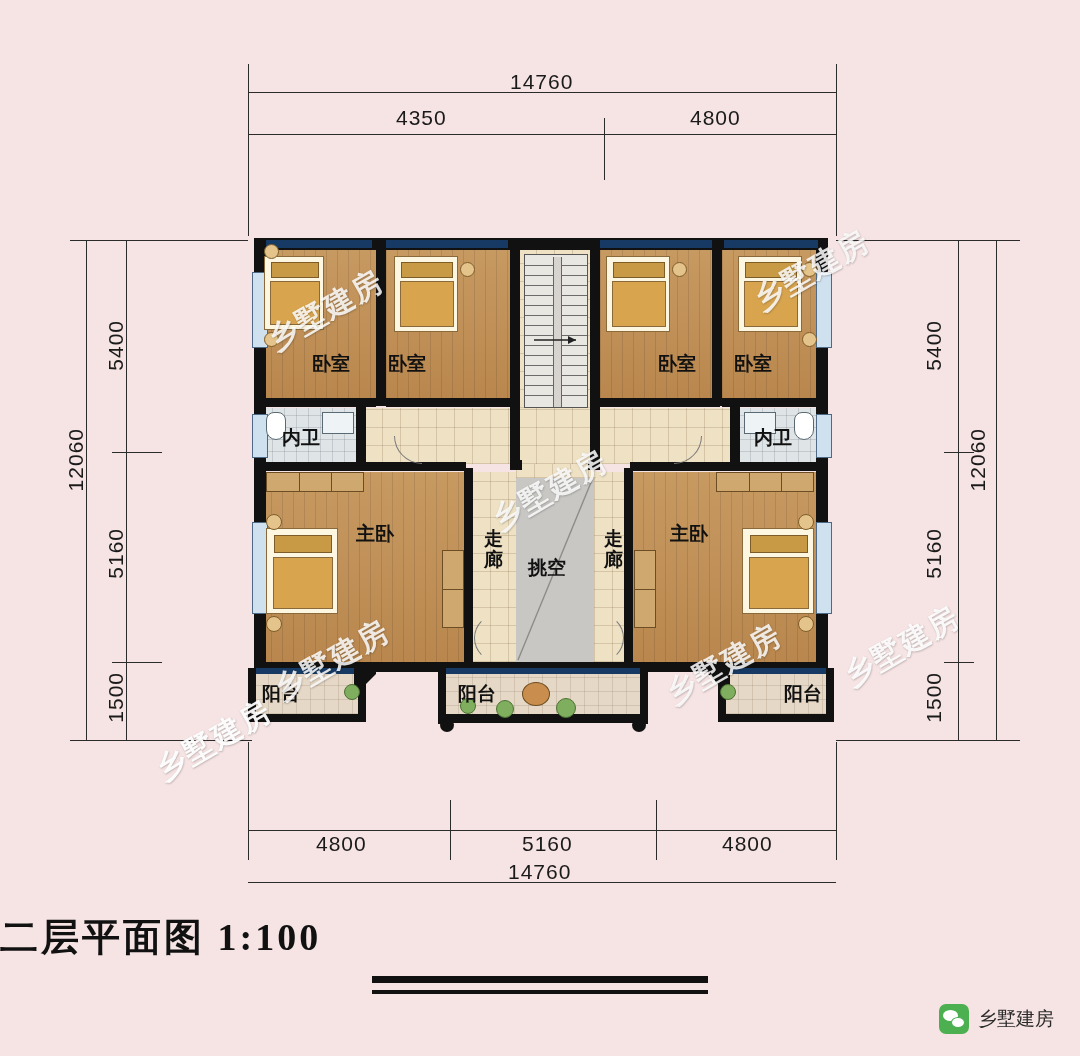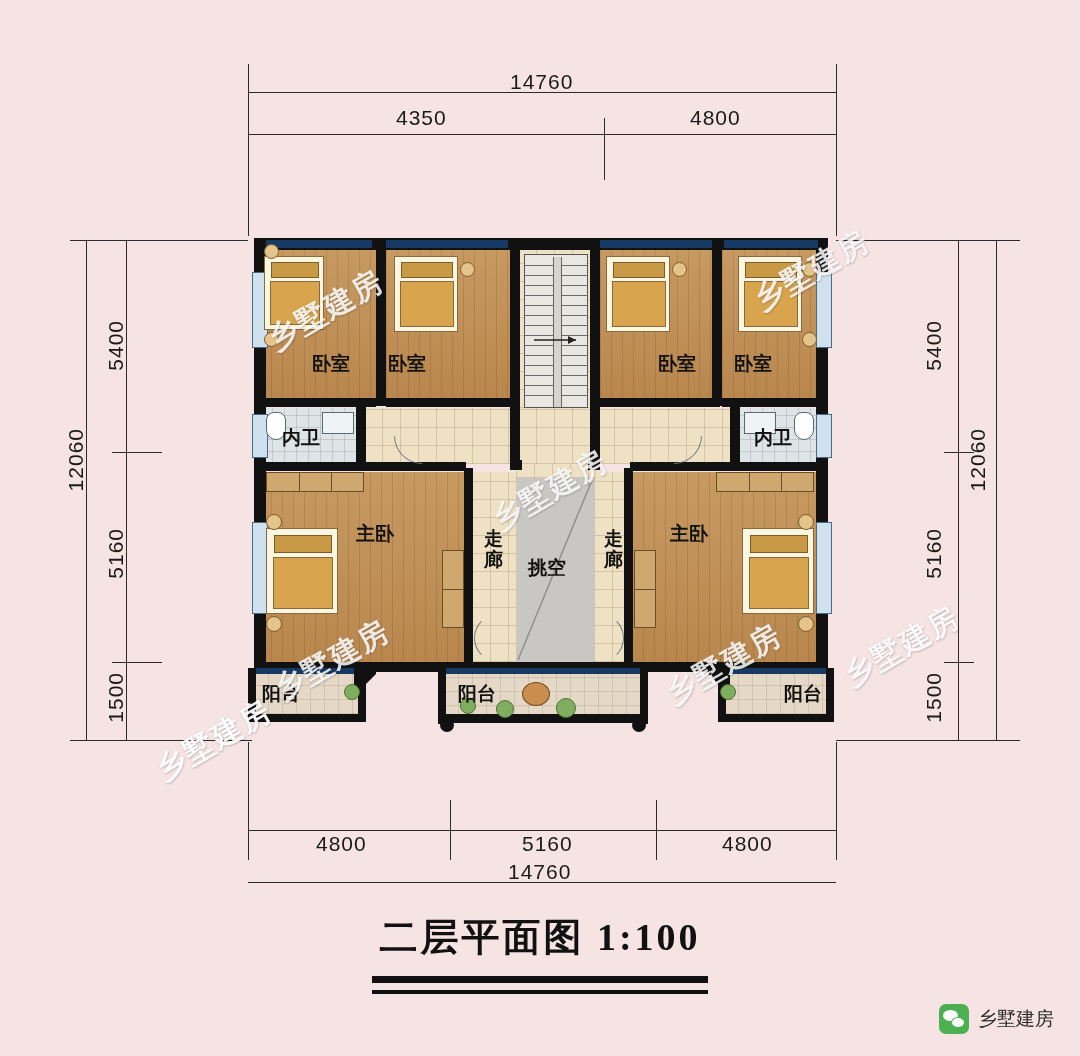--- a/index.html
+++ b/index.html
@@ -68,21 +68,21 @@
   .wardrobe .seam{position:absolute;background:#6d4e24;width:1px;top:0;bottom:0;}
   .stairs{position:absolute;background:#e9e7e2;border:1px solid #555;}
   .stairs .step{position:absolute;left:0;right:0;height:1px;background:#6b6b6b;}
   .plant{position:absolute;border-radius:50%;background:#7fae5e;border:1px solid #4c7135;}
   .table-round{position:absolute;border-radius:50%;background:#c98d4e;border:1px solid #6d4e24;}
   .door-swing{position:absolute;border:1.5px solid #6b6b6b;border-radius:50%;}
   .win{position:absolute;background:#cfe0ef;border:1px solid #4c6a86;}
 
   
   #plan-title{
-    position:absolute;left:0;right:0;top:912px;text-align:center;
+    position:absolute;left:0;right:0;top:912px;
     font-family:"Liberation Serif", serif;font-size:38px;font-weight:bold;color:#111;letter-spacing:3px;
   }
   .rule{position:absolute;background:#111;}
 
   
   .wm{
     position:absolute;color:rgba(255,255,255,.85);font-size:30px;font-weight:bold;
     font-family:"Liberation Serif", serif;transform:rotate(-30deg);
     text-shadow:0 1px 2px rgba(0,0,0,.25);pointer-events:none;letter-spacing:2px;
   }

